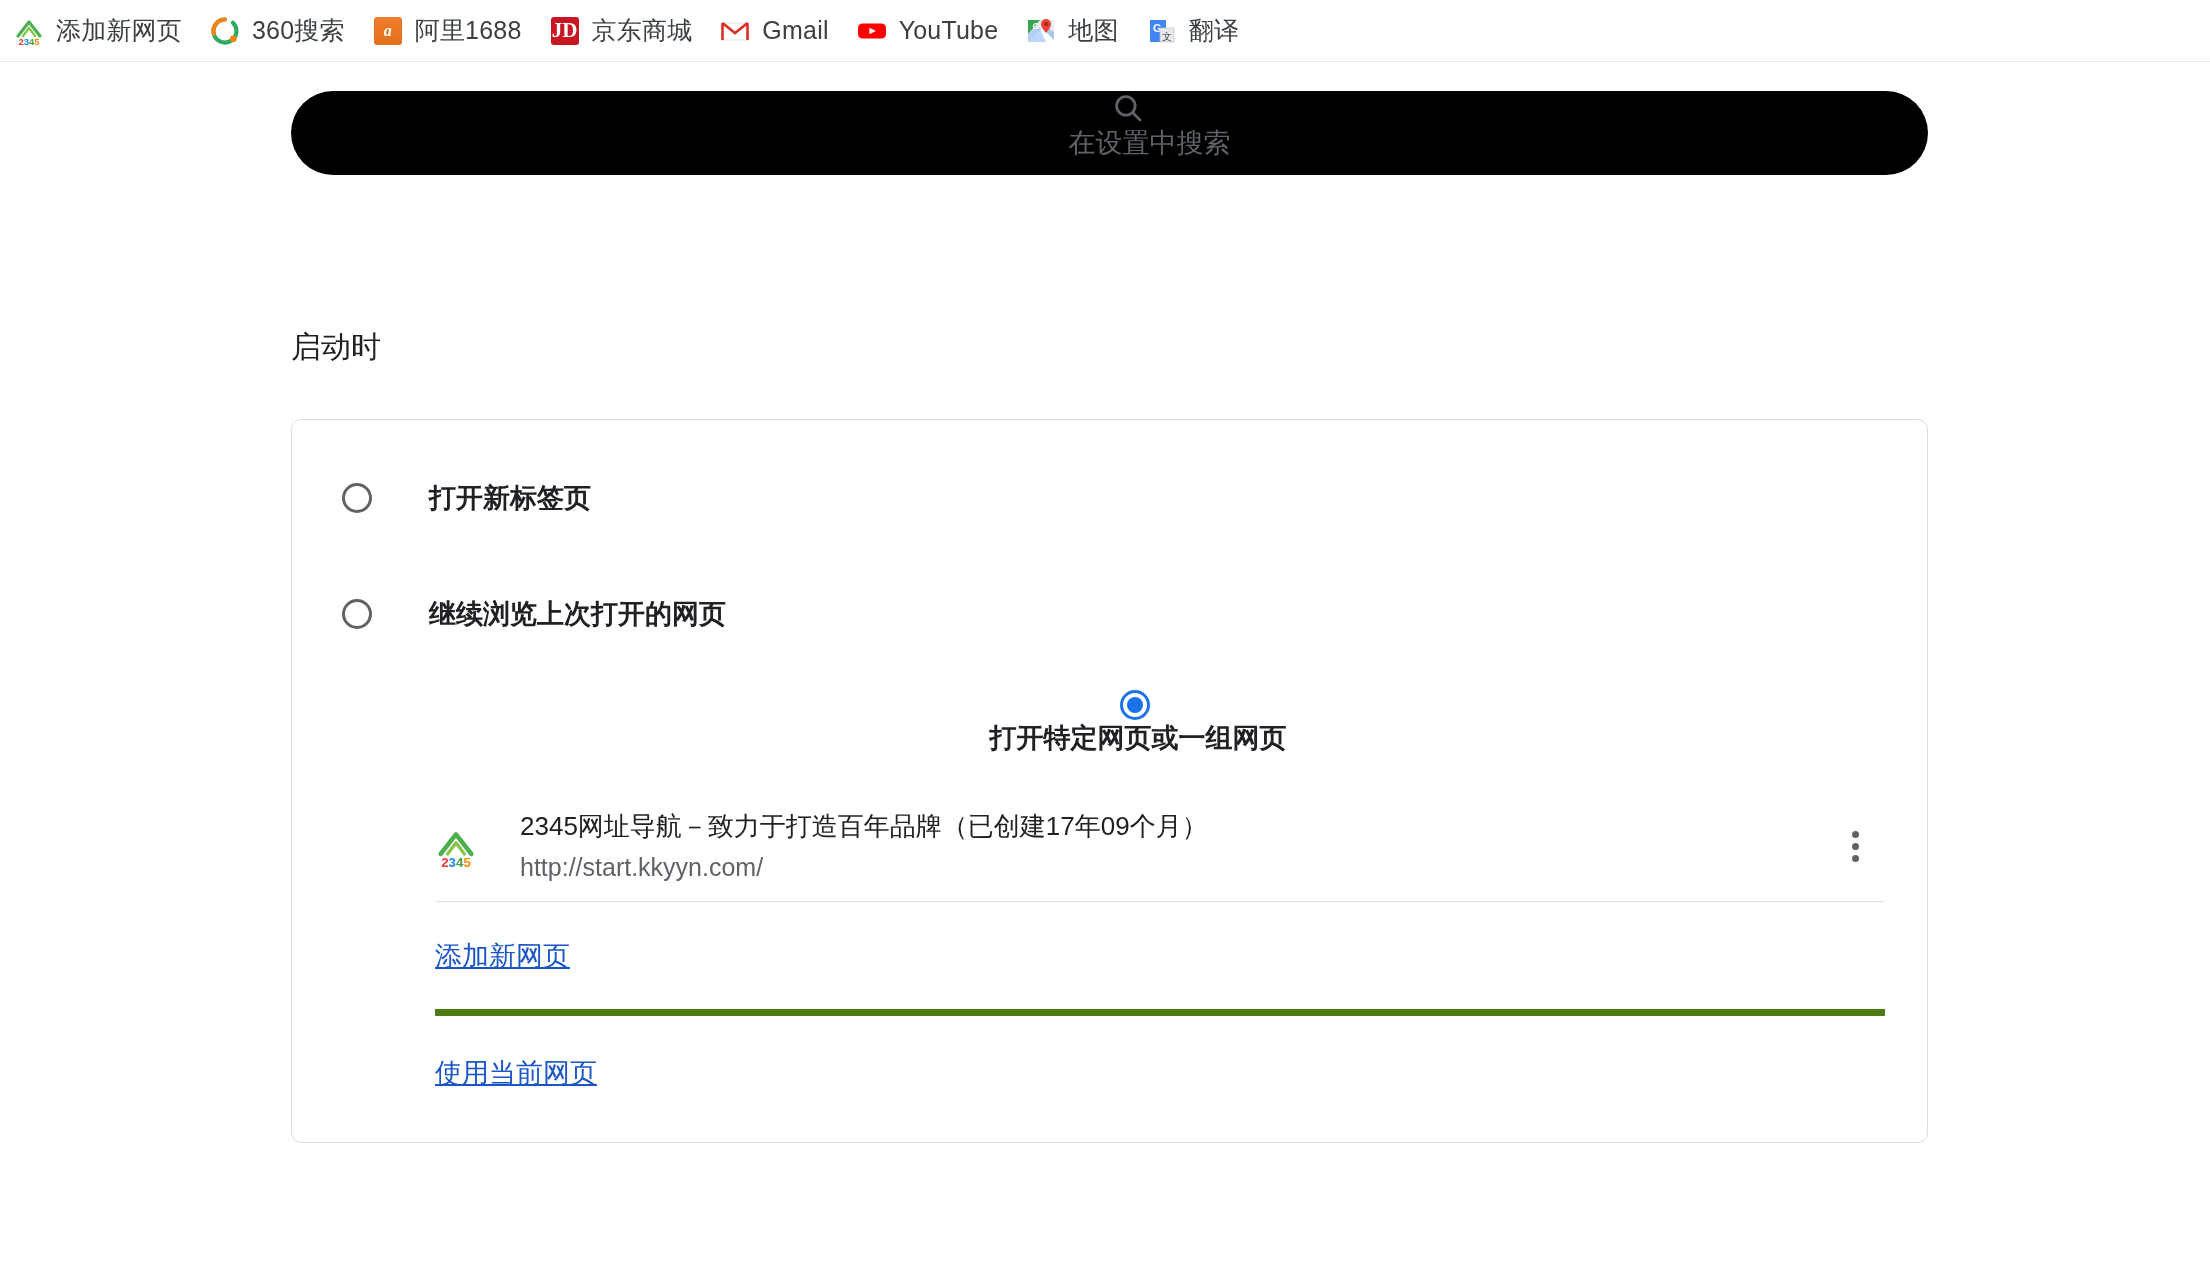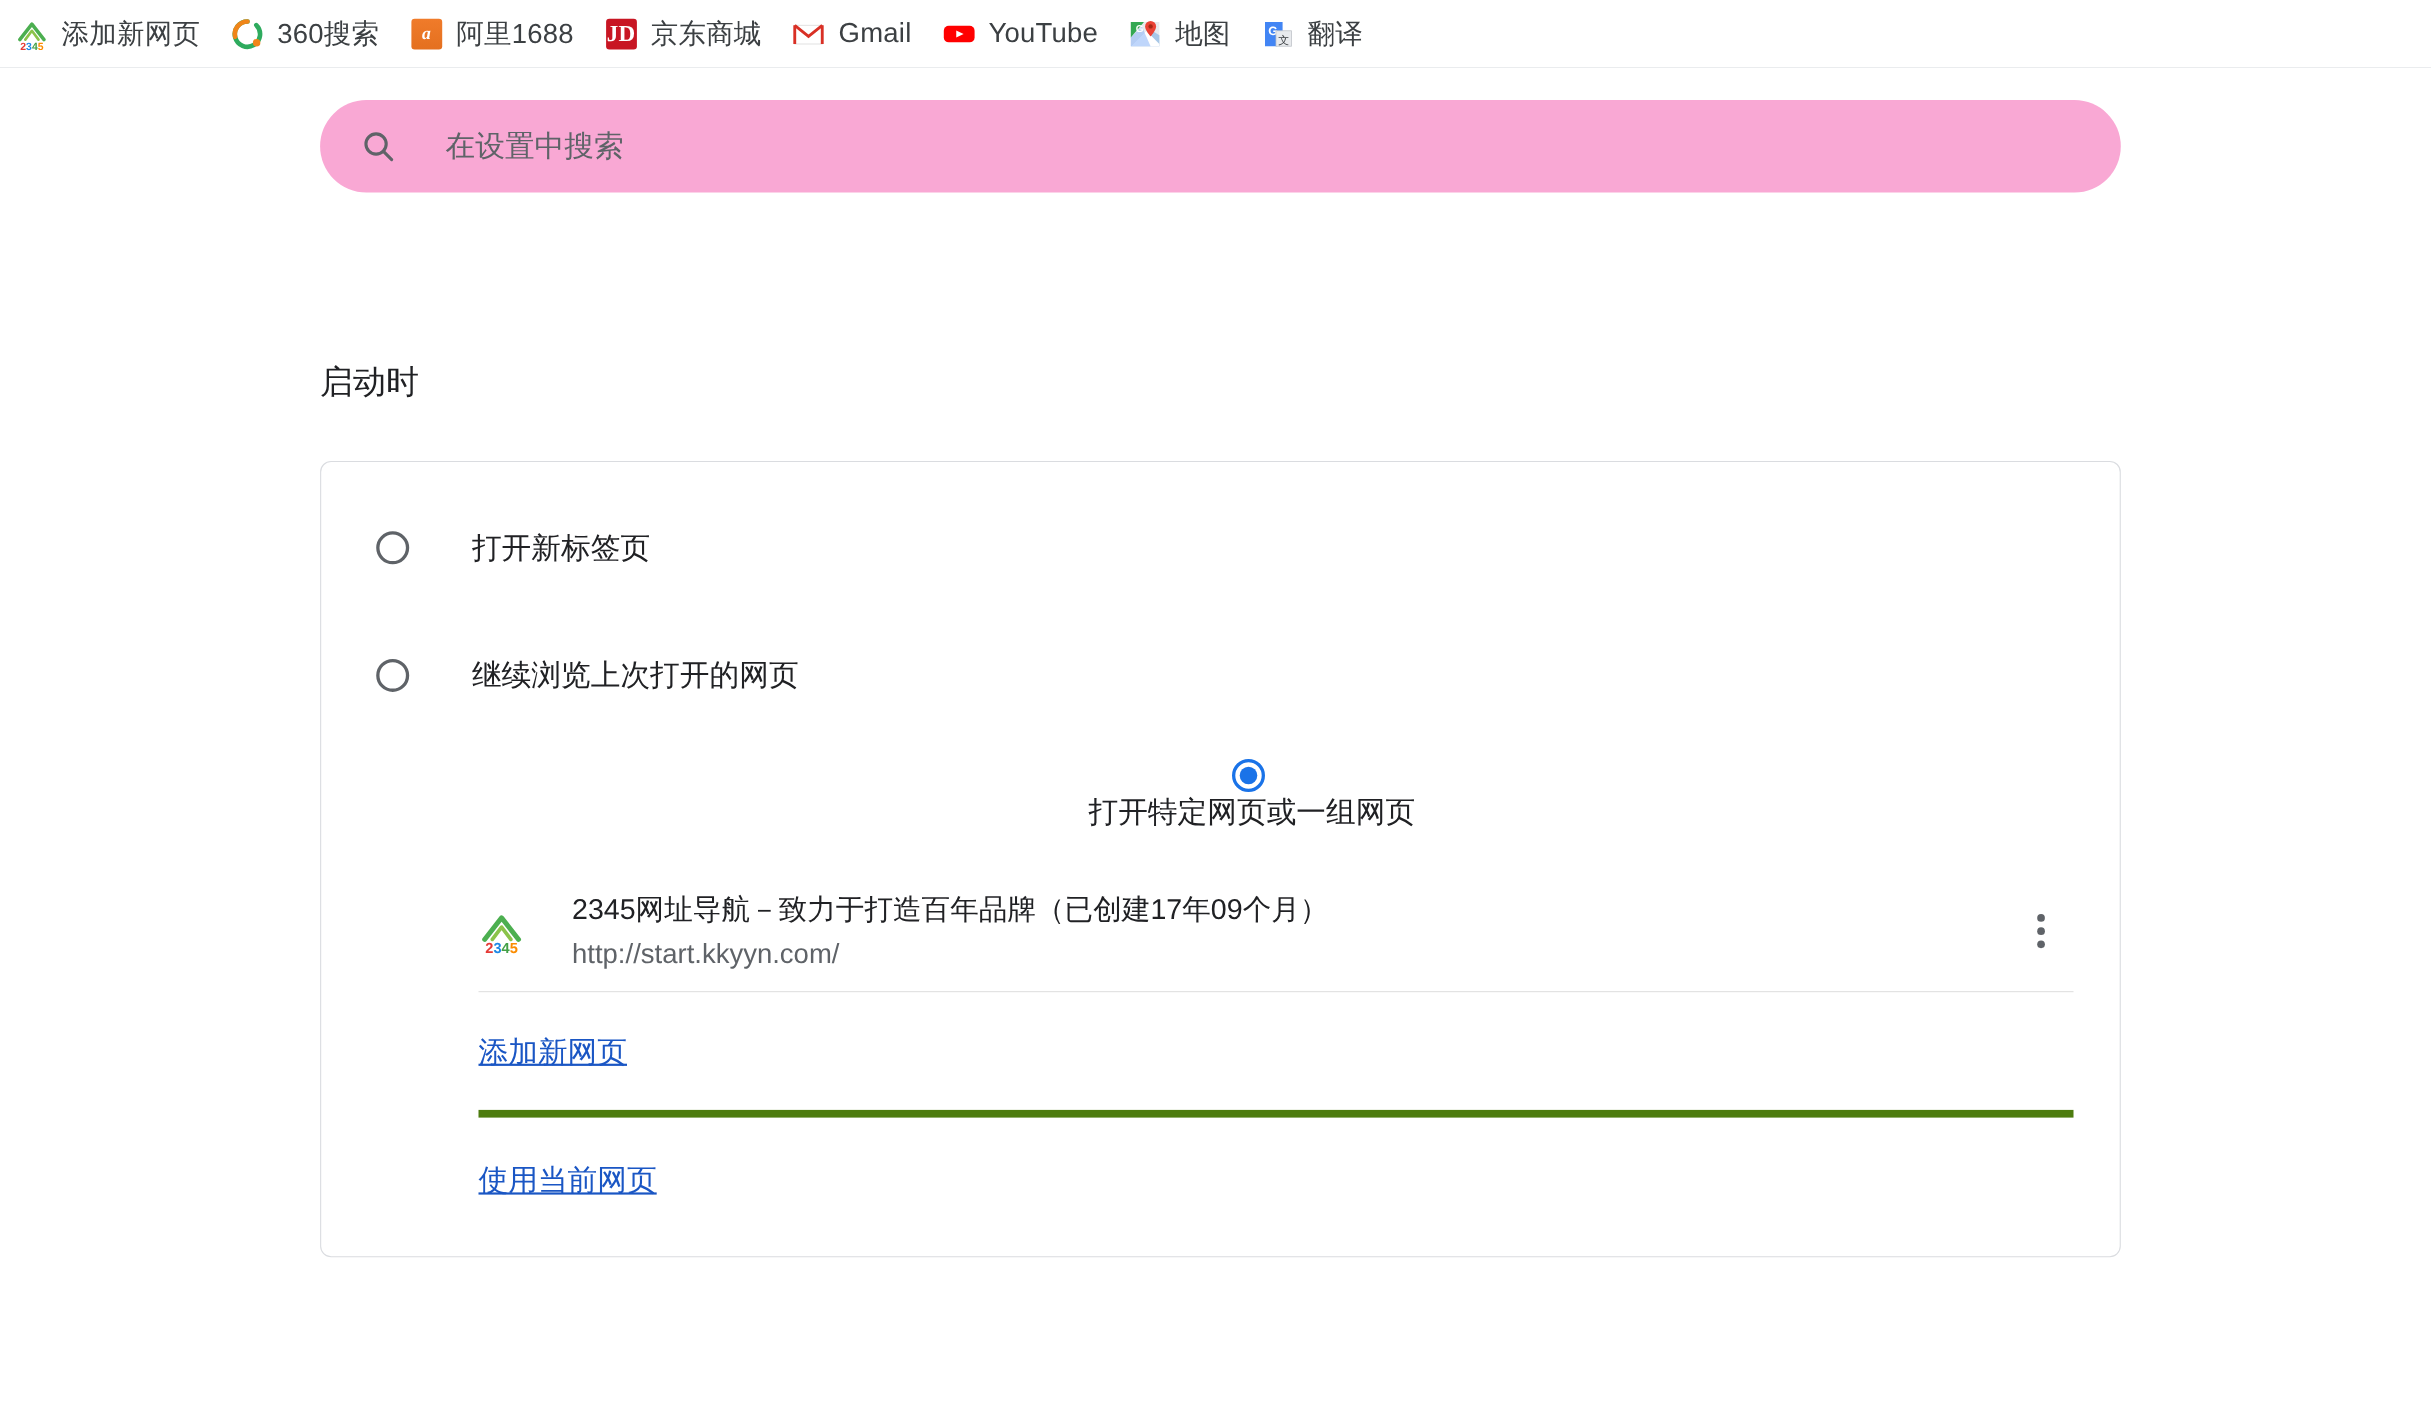--- a/index.html
+++ b/index.html
@@ -72,26 +72,27 @@
     height: 1224px;
     background: #ffffff;
   }
 
   .search-box {
     position: absolute;
     left: 291px;
     top: 29px;
     width: 1637px;
     height: 84px;
-    background: #f9a8d4;
+    background: #000000;
     border-radius: 42px;
     display: flex;
     align-items: center;
     padding-left: 36px;
     cursor: text;
+    flex-direction: column;
   }
   .search-icon { width: 34px; height: 34px; flex: 0 0 34px; color: #5f6368; }
   .search-placeholder {
     margin-left: 44px;
     font-size: 27px;
     color: #5f6368;
   }
 
   .section-title {
     position: absolute;
@@ -142,20 +143,21 @@
     left: 50%; top: 50%;
     transform: translate(-50%,-50%);
     width: 16px; height: 16px;
     border-radius: 50%;
     background: #1a73e8;
   }
   .radio-label {
     margin-left: 57px;
     font-size: 27px;
     color: #202124;
+    font-weight: bold;
   }
 
   
   .page-entry {
     position: absolute;
     left: 143px;
     top: 372px;
     width: 1450px;
     height: 110px;
     display: flex;

